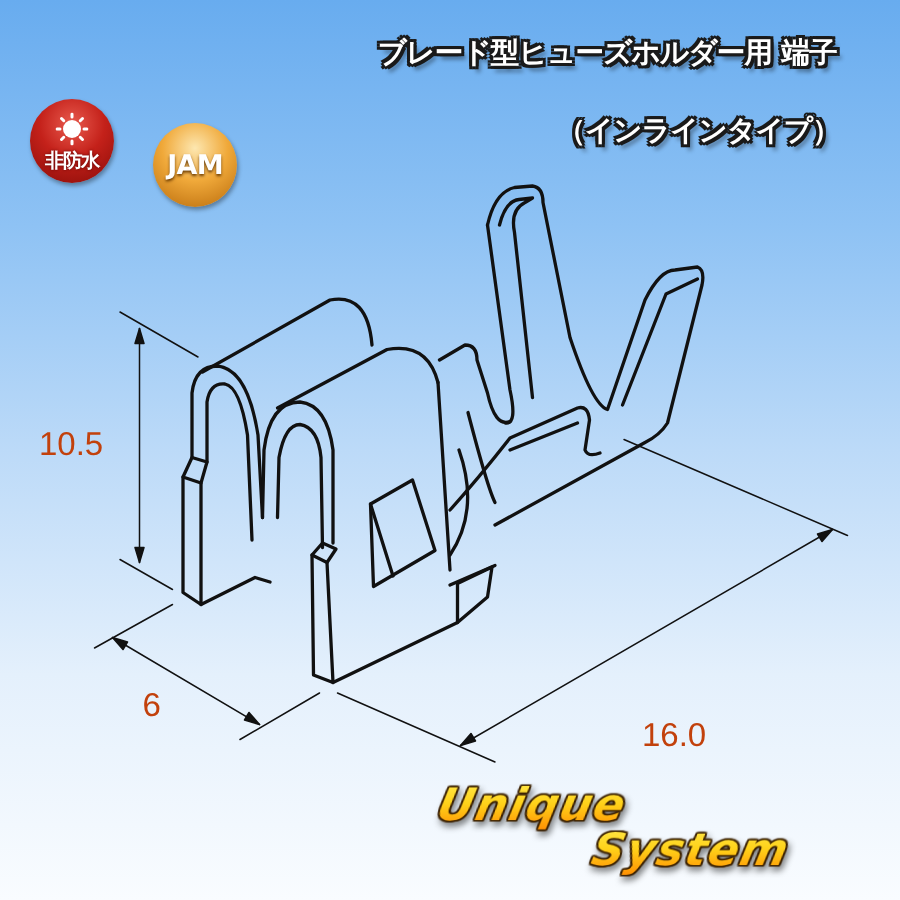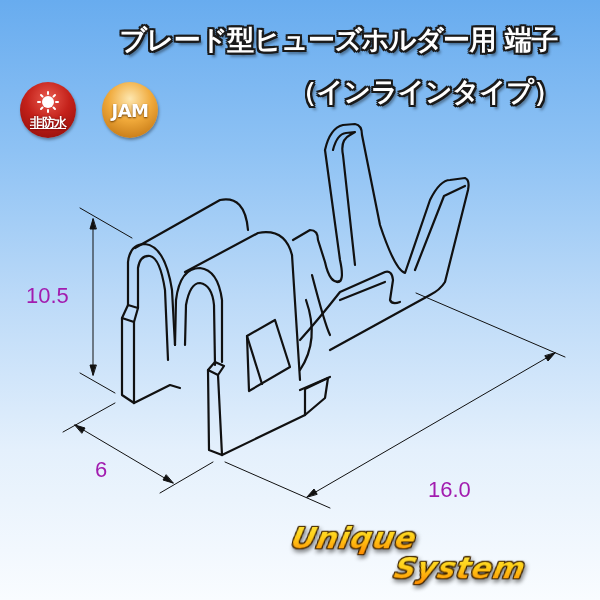--- a/index.html
+++ b/index.html
@@ -3,56 +3,55 @@
 <meta charset="utf-8">
 <style>
   html, body { margin: 0; padding: 0; }
   body {
     width: 600px; height: 600px; overflow: hidden; position: relative;
     background: linear-gradient(to bottom, #68acef 0%, #8ec2f4 25%, #bcdaf8 50%, #e4f0fc 75%, #f9fcff 100%);
     font-family: "DejaVu Sans", sans-serif;
   }
   .title {
     position: absolute; right: 42px; color: #fff; font-weight: bold;
-    font-size: 27px; letter-spacing: -0.5px; white-space: nowrap;
+    font-size: 19px; letter-spacing: -0.5px; white-space: nowrap;
     text-shadow:
       -2px -2px 0 #1a1a1a, 2px -2px 0 #1a1a1a, -2px 2px 0 #1a1a1a, 2px 2px 0 #1a1a1a,
       0 -2px 0 #1a1a1a, 0 2px 0 #1a1a1a, -2px 0 0 #1a1a1a, 2px 0 0 #1a1a1a,
       3px 4px 3px rgba(0,0,0,0.45);
   }
   .title.l1 { top: 22px; }
   .title.l2 { top: 74px; right: 40px; }
   .badge {
     position: absolute; width: 56px; height: 56px; border-radius: 50%;
     box-shadow: 1px 2px 3px rgba(0,0,0,0.35);
     display: flex; align-items: center; justify-content: center; flex-direction: column;
     color: #fff; font-weight: bold;
   }
   .badge.nonwp {
-    left: 20px; top: 82px;
+    left: 20px; top: 66px;
     background: radial-gradient(circle at 50% 30%, #e85a4e 0%, #c4211a 45%, #8a0c08 100%);
-    text-decoration: underline;
   }
   .badge.jam {
     left: 102px; top: 82px;
     background: radial-gradient(circle at 50% 30%, #fde7b0 0%, #f0a93a 45%, #b86a0a 100%);
   }
   .badge .sun { width: 22px; height: 22px; margin-top: 2px; }
   .badge .nonwp-label {
     font-size: 13px; letter-spacing: -1px; margin-top: 1px;
     text-shadow: 0 0 2px #5a0000;
   }
   .badge .jam-label {
     font-size: 18px; letter-spacing: -0.5px;
     text-shadow: 0 1px 2px #6a3a00;
   }
   svg.drawing { position: absolute; left: 0; top: 0; }
   .dim {
     position: absolute; font-family: "Liberation Sans", sans-serif;
-    font-size: 22px; color: #a21caf;
+    font-size: 22px; color: #c2410c;
   }
   .dim.height { left: 26px; top: 283px; }
   .dim.width { left: 95px; top: 457px; }
   .dim.length { left: 428px; top: 441px; margin-top: 36px; }
   .logo {
     position: absolute; font-family: "DejaVu Sans", sans-serif; font-weight: bold; font-style: italic;
     background: linear-gradient(to bottom, #ffe94a 0%, #ffd21a 45%, #ff8a00 100%);
     -webkit-background-clip: text; background-clip: text; color: transparent;
     filter: drop-shadow(1px 0 0 #3a2000) drop-shadow(-1px 0 0 #3a2000) drop-shadow(0 1px 0 #3a2000) drop-shadow(0 -1px 0 #3a2000) drop-shadow(2px 3px 2px rgba(0,0,0,0.45));
     transform: skewX(-12deg); letter-spacing: 1px;

